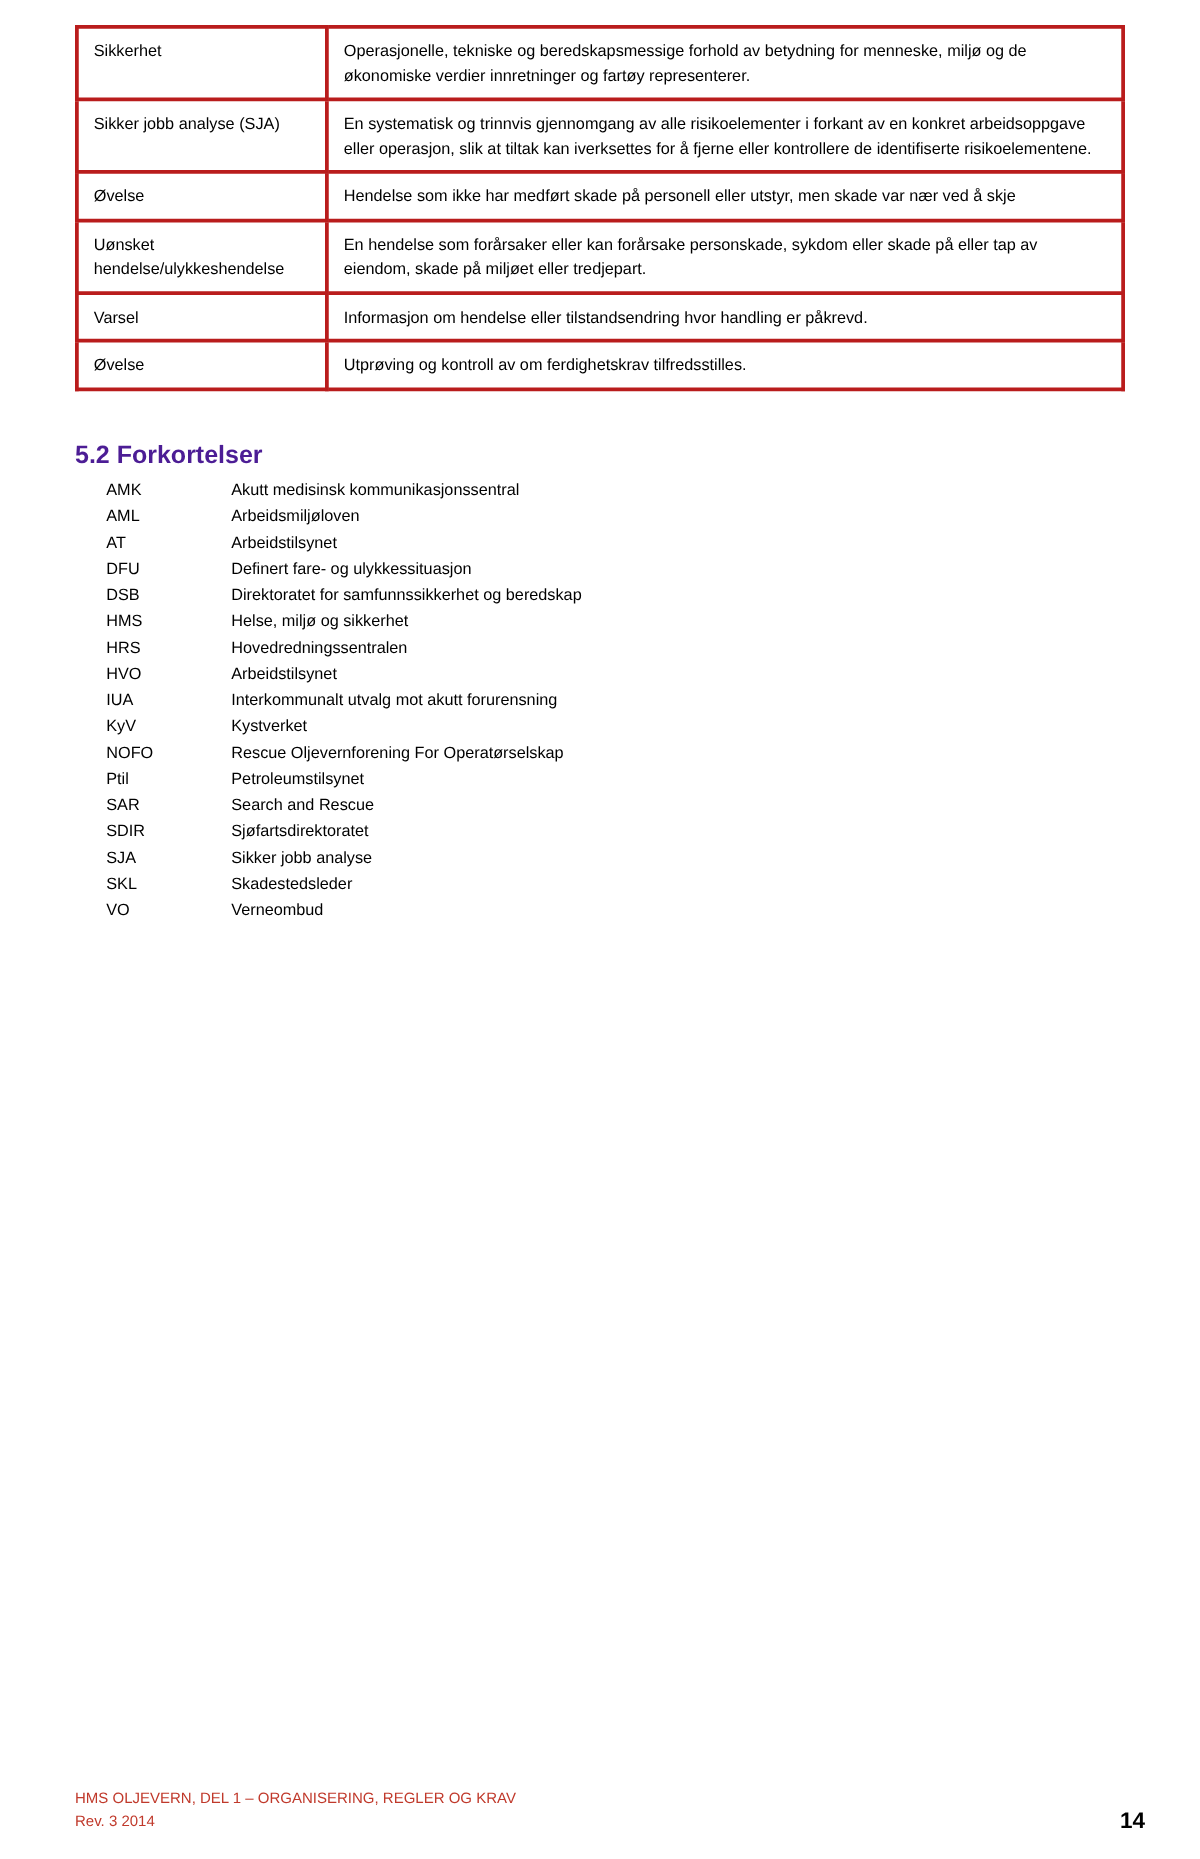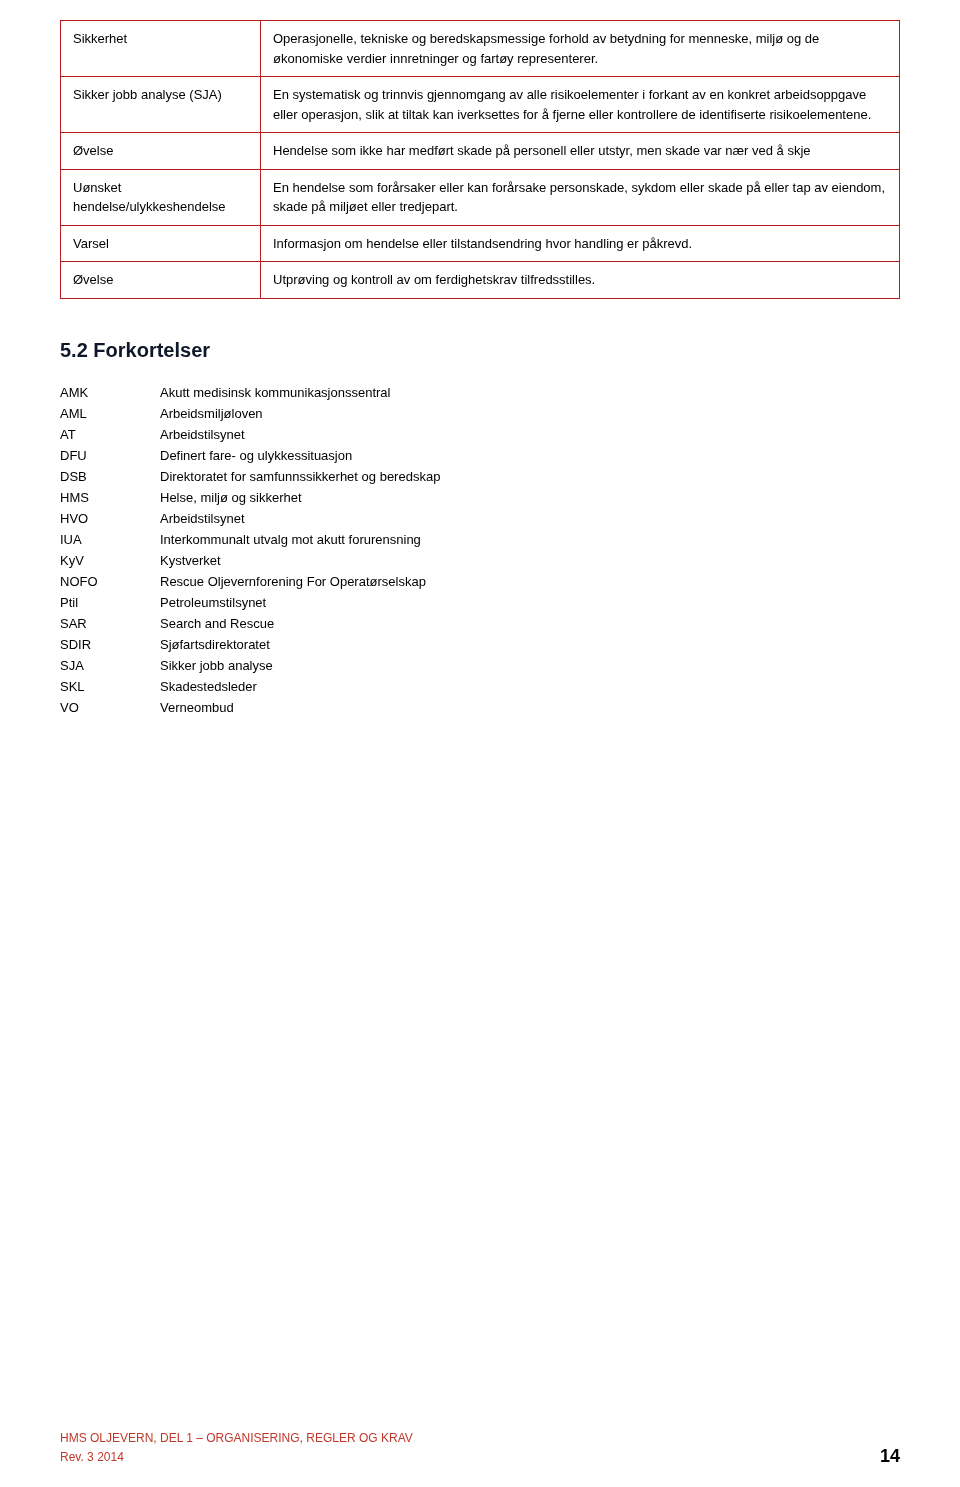--- a/index.html
+++ b/index.html
@@ -23,62 +23,63 @@
       position: relative;
     }
 
     
     .definitions-table {
       width: 100%;
       border-collapse: collapse;
       margin-bottom: 40px;
     }
     .definitions-table td {
-      border: 1px solid #b91c1c;
+      border: 3px solid #b91c1c;
       padding: 8px 12px;
       vertical-align: top;
       line-height: 1.5;
     }
     .definitions-table td:first-child {
       width: 200px;
       font-weight: normal;
     }
 
     
     .section-heading {
       font-size: 20px;
       font-weight: bold;
-      color: #0f172a;
-      margin-bottom: 20px;
+      color: #4c1d95;
+      margin-bottom: 5px;
       margin-top: 10px;
     }
 
     
     .abbrev-table {
       width: 100%;
       border-collapse: collapse;
+      margin-left: 25px;
     }
     .abbrev-table tr td {
       padding: 3px 0;
       vertical-align: top;
     }
     .abbrev-table td:first-child {
       width: 100px;
       font-weight: normal;
     }
     .abbrev-table td:last-child {
       font-weight: normal;
     }
 
     
     .page-footer {
       position: absolute;
       bottom: 20px;
       left: 60px;
-      right: 60px;
+      right: 44px;
       display: flex;
       justify-content: space-between;
       align-items: flex-end;
     }
     .footer-left {
       font-size: 12px;
       color: #c0392b;
       line-height: 1.6;
     }
     .footer-right {
@@ -141,20 +142,24 @@
           <td>DFU</td>
           <td>Definert fare- og ulykkessituasjon</td>
         </tr>
         <tr>
           <td>DSB</td>
           <td>Direktoratet for samfunnssikkerhet og beredskap</td>
         </tr>
         <tr>
           <td>HMS</td>
           <td>Helse, miljø og sikkerhet</td>
+        </tr>
+        <tr>
+          <td>HRS</td>
+          <td>Hovedredningssentralen</td>
         </tr>
         <tr>
           <td>HVO</td>
           <td>Arbeidstilsynet</td>
         </tr>
         <tr>
           <td>IUA</td>
           <td>Interkommunalt utvalg mot akutt forurensning</td>
         </tr>
         <tr>

